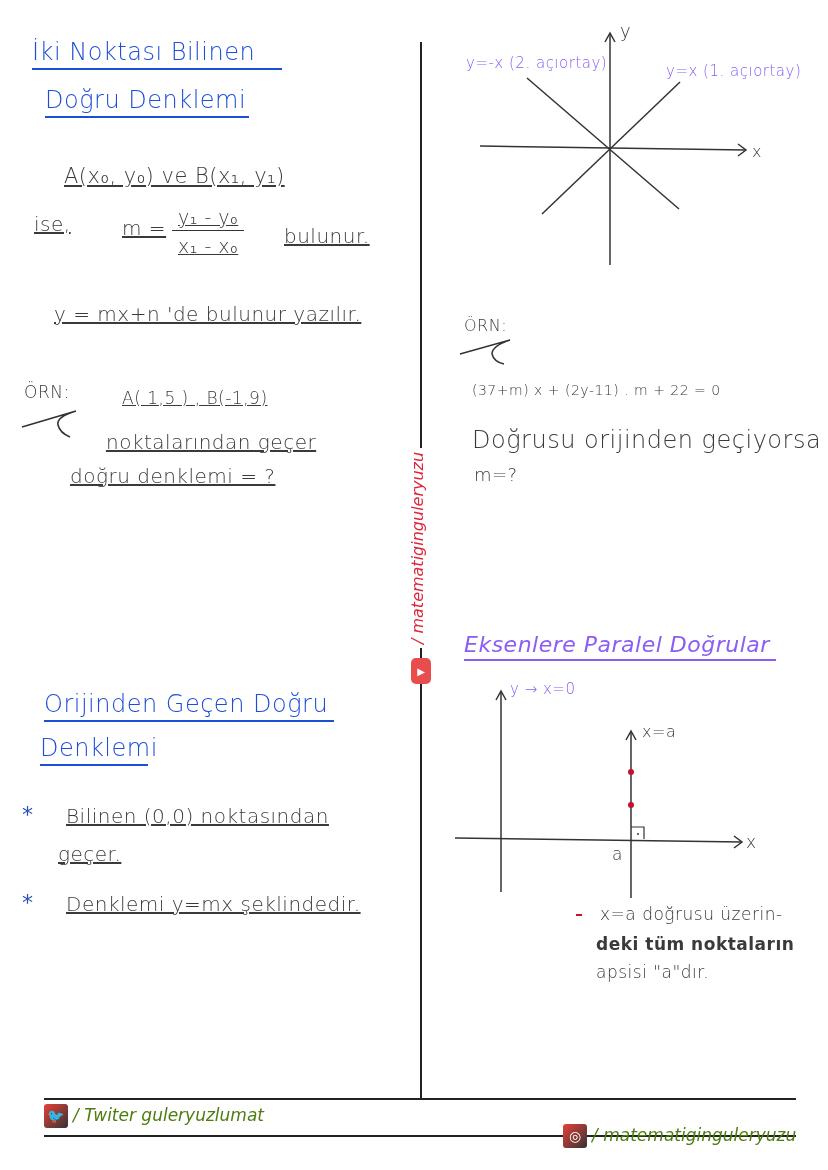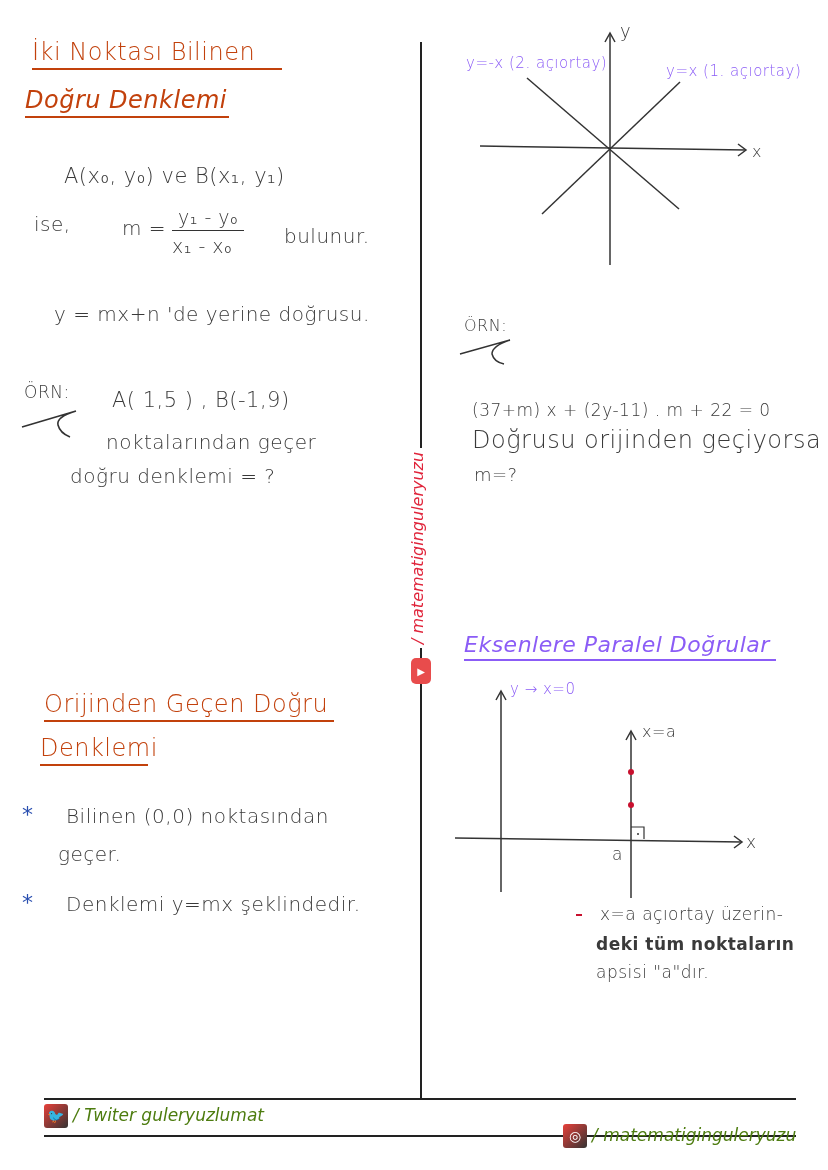--- a/index.html
+++ b/index.html
@@ -1,26 +1,26 @@
 <!DOCTYPE html>
 <html><head>
 <meta charset="utf-8">
 <style>
   html,body{margin:0;padding:0;}
   body{width:828px;height:1170px;background:#fff;position:relative;overflow:hidden;
        font-family:"DejaVu Sans",sans-serif;color:#333;}
   .abs{position:absolute;}
   .hw{font-family:"DejaVu Sans",sans-serif;font-weight:300;color:#3a3a3a;letter-spacing:0.5px;}
-  .red{color:#c2410c;}
+  .red{color:#1d4ed8;}
   .blue{color:#8b5cf6;}
   .title{font-size:24px;white-space:nowrap;}
   .uline{border-bottom:2px solid;padding-bottom:2px;}
-  .txt{font-size:20px;white-space:nowrap;}
+  .txt{font-size:20px;white-space:nowrap;text-decoration:underline;}
   .small{font-size:15px;white-space:nowrap;}
-  .frac{display:inline-flex;flex-direction:column;vertical-align:middle;}
+  .frac{display:inline-flex;flex-direction:column;align-items:center;vertical-align:middle;}
   .frac .num{border-bottom:1.5px solid #333;padding:0 6px 2px;}
   .frac .den{padding-top:4px;}
   .divider-v{position:absolute;left:420px;top:42px;width:2px;height:1056px;background:#222;}
   .hline{position:absolute;left:44px;width:752px;height:2px;background:#222;}
   .vtext{position:absolute;left:408px;top:648px;transform:rotate(-90deg);transform-origin:left top;
          font-size:16px;font-style:italic;color:#e0243a;white-space:nowrap;background:#fff;padding:0 4px;}
   .yt-badge{position:absolute;left:411px;top:658px;width:20px;height:26px;border-radius:5px;background:#e84c4c;
            display:flex;align-items:center;justify-content:center;color:#fff;font-size:10px;}
   .footer-text{font-size:17px;font-style:italic;color:#4d7c0f;white-space:nowrap;}
   .icon-box{display:inline-block;width:24px;height:24px;border-radius:3px;vertical-align:middle;
@@ -30,39 +30,39 @@
 </head>
 <body>
 
 <div class="divider-v"></div>
 <div class="vtext">/ matematiginguleryuzu</div>
 <div class="yt-badge">
     <span>▶</span>
   </div>
 
 <div class="abs hw red title uline" style="left:32px;top:38px;width:250px;">İki Noktası Bilinen</div>
-<div class="abs hw red title uline" style="left:25px;top:86px;width:204px;font-style:italic;">Doğru Denklemi</div>
+<div class="abs hw red title uline" style="left:45px;top:86px;width:204px;">Doğru Denklemi</div>
 
 <div class="abs hw txt" style="left:64px;top:164px;font-size:21px;">A(x₀, y₀)  ve  B(x₁, y₁)</div>
 
 <div class="abs hw txt" style="left:34px;top:212px;">ise,</div>
 <div class="abs hw txt" style="left:122px;top:216px;">m =</div>
 <div class="abs hw txt frac" style="left:172px;top:206px;font-size:19px;">
   <span class="num">y₁ - y₀</span>
   <span class="den">x₁ - x₀</span>
 </div>
 <div class="abs hw txt" style="left:284px;top:224px;">bulunur.</div>
 
-<div class="abs hw txt" style="left:54px;top:302px;">y = mx+n  'de yerine doğrusu.</div>
+<div class="abs hw txt" style="left:54px;top:302px;">y = mx+n  'de bulunur yazılır.</div>
 
 <div class="abs hw" style="left:24px;top:382px;font-size:17px;">ÖRN:</div>
 <svg class="abs" style="left:20px;top:405px;" width="60" height="36">
   <path d="M2 22 L56 6 M56 6 Q36 12 38 20 Q40 28 50 32" stroke="#333" stroke-width="1.6" fill="none"></path>
 </svg>
-<div class="abs hw txt" style="left:112px;top:388px;font-size:21px;">A( 1,5 ) ,  B(-1,9)</div>
+<div class="abs hw txt" style="left:122px;top:388px;font-size:17px;">A( 1,5 ) ,  B(-1,9)</div>
 <div class="abs hw txt" style="left:106px;top:430px;">noktalarından geçer</div>
 <div class="abs hw txt" style="left:70px;top:464px;">doğru denklemi = ?</div>
 
 <div class="abs hw red title uline" style="left:44px;top:690px;width:290px;">Orijinden Geçen Doğru</div>
 <div class="abs hw red title uline" style="left:40px;top:734px;width:108px;">Denklemi</div>
 
 <div class="abs star" style="left:22px;top:802px;">*</div>
 <div class="abs hw txt" style="left:66px;top:804px;">Bilinen (0,0) noktasından</div>
 <div class="abs hw txt" style="left:58px;top:842px;">geçer.</div>
 <div class="abs star" style="left:22px;top:890px;">*</div>
@@ -78,21 +78,21 @@
 </svg>
 <div class="abs hw" style="left:620px;top:20px;font-size:18px;">y</div>
 <div class="abs hw" style="left:752px;top:142px;font-size:16px;">x</div>
 <div class="abs hw blue small" style="left:466px;top:54px;">y=-x (2. açıortay)</div>
 <div class="abs hw blue small" style="left:666px;top:62px;">y=x (1. açıortay)</div>
 
 <div class="abs hw" style="left:464px;top:316px;font-size:16px;">ÖRN:</div>
 <svg class="abs" style="left:458px;top:336px;" width="60" height="32">
   <path d="M2 18 L52 4 M52 4 Q34 10 34 18 Q36 26 46 28" stroke="#333" stroke-width="1.5" fill="none"></path>
 </svg>
-<div class="abs hw" style="left:472px;top:400px;font-size:17px;white-space:nowrap;">(37+m) x + (2y-11) . m + 22 = 0</div>
+<div class="abs hw" style="left:472px;top:382px;font-size:14px;white-space:nowrap;">(37+m) x + (2y-11) . m + 22 = 0</div>
 <div class="abs hw" style="left:472px;top:426px;font-size:24px;white-space:nowrap;">Doğrusu orijinden geçiyorsa</div>
 <div class="abs hw" style="left:474px;top:464px;font-size:18px;">m=?</div>
 
 <div class="abs hw blue uline" style="left:464px;top:632px;width:312px;font-size:22px;font-style:italic;white-space:nowrap;">Eksenlere Paralel Doğrular</div>
 
 <svg class="abs" style="left:440px;top:670px;" width="388" height="240">
   <line x1="61" y1="222" x2="61" y2="22" stroke="#333" stroke-width="1.5"></line>
   <path d="M56 30 L61 21 L66 30" stroke="#333" stroke-width="1.5" fill="none"></path>
   <line x1="15" y1="168" x2="302" y2="172" stroke="#333" stroke-width="1.5"></line>
   <path d="M294 166 L302 172 L294 178" stroke="#333" stroke-width="1.5" fill="none"></path>
@@ -102,21 +102,21 @@
   <circle cx="198" cy="164" r="1" fill="#333"></circle>
   <circle cx="191" cy="102" r="3" fill="#c8102e"></circle>
   <circle cx="191" cy="135" r="3" fill="#c8102e"></circle>
 </svg>
 <div class="abs hw blue" style="left:510px;top:680px;font-size:15px;white-space:nowrap;">y → x=0</div>
 <div class="abs hw" style="left:642px;top:722px;font-size:16px;">x=a</div>
 <div class="abs hw" style="left:746px;top:832px;font-size:17px;">x</div>
 <div class="abs hw" style="left:612px;top:844px;font-size:17px;">a</div>
 
 <div class="abs" style="left:576px;top:914px;width:6px;height:2px;background:#c8102e;"></div>
-<div class="abs hw" style="left:600px;top:904px;font-size:17px;white-space:nowrap;">x=a açıortay üzerin-</div>
+<div class="abs hw" style="left:600px;top:904px;font-size:17px;white-space:nowrap;">x=a doğrusu üzerin-</div>
 <div class="abs hw" style="left:596px;top:934px;font-size:17px;white-space:nowrap;font-weight:bold;">deki tüm noktaların</div>
 <div class="abs hw" style="left:596px;top:962px;font-size:17px;white-space:nowrap;">apsisi "a"dır.</div>
 
 <div class="hline" style="top:1098px;"></div>
 <div class="hline" style="top:1135px;"></div>
 <div class="abs" style="left:44px;top:1104px;">
   <span class="icon-box">🐦</span>
   <span class="footer-text">/ Twiter guleryuzlumat</span>
 </div>
 <div class="abs" style="left:563px;top:1104px;margin-top:20px;">

